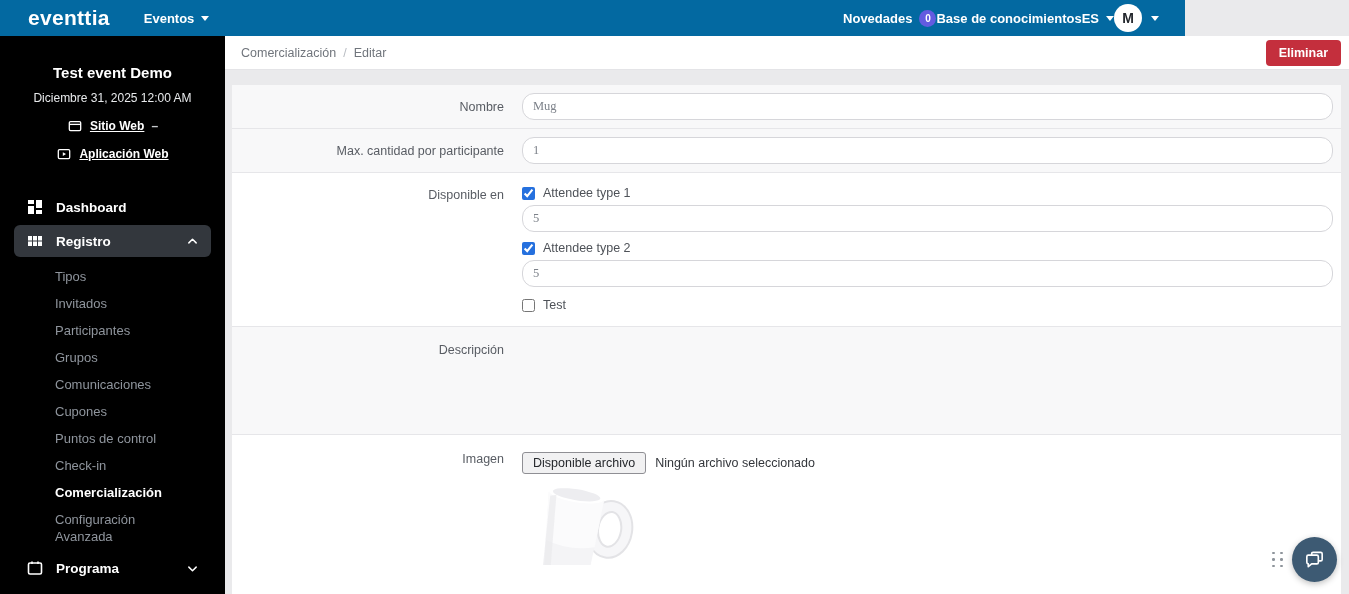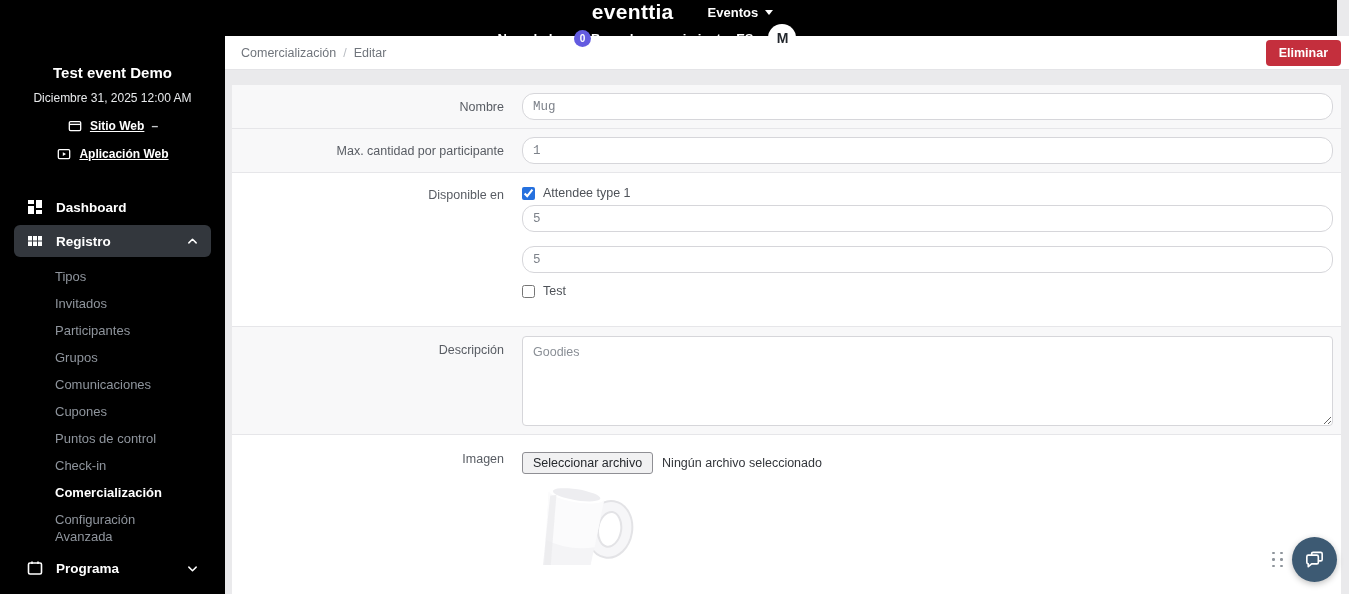--- a/index.html
+++ b/index.html
@@ -5,25 +5,24 @@
   * { box-sizing: border-box; margin: 0; padding: 0; }
   html, body { width: 1349px; height: 594px; overflow: hidden; }
   body {
     font-family: "Liberation Sans", sans-serif;
     background: #eaeaec;
     position: relative;
   }
 
   
   .topbar {
-    position: absolute; top: 0; left: 0; width: 1337px; height: 36px;
-    background: #000000; color: #fff;
+    position: absolute; top: 0; left: 0; width: 1185px; height: 36px;
+    background: #0369a1; color: #fff;
     display: flex; align-items: center; justify-content: space-between;
     z-index: 5;
-    flex-direction: column;
   }
   .topbar-left { display: flex; align-items: center; }
   .logo {
     margin-left: 28px; font-size: 21px; font-weight: 700;
     letter-spacing: 0.3px; color: #fff; cursor: pointer;
   }
   .topnav-item {
     display: flex; align-items: center; gap: 7px;
     font-size: 13px; font-weight: 600; color: #fff; cursor: pointer;
   }
@@ -103,21 +102,21 @@
   .label-col {
     width: 272px; flex: 0 0 272px; text-align: right;
     font-size: 12.5px; color: #585c63;
   }
   .row-center { align-items: center; }
   .row-center .label-col { padding-top: 0; }
   .input-col { flex: 1; padding: 9px 8px 9px 18px; }
 
   .text-input {
     width: 100%; height: 27px; border: 1px solid #d6d6da; border-radius: 12px;
-    font-family: Liberation Mono, monospace;
+    font-family: Liberation Serif, serif;
     font-size: 12.5px; color: #7d828a; padding: 0 10px; background: #fff;
     outline: none;
   }
   .row-tall .label-col { padding-top: 15px; }
 
   .chk-line { display: flex; align-items: center; gap: 8px; cursor: pointer; }
   .chk { width: 13px; height: 13px; accent-color: #2570de; cursor: pointer; }
   .chk-label { font-size: 12.5px; color: #4e5258; }
   .chk-qty { margin: 5px 0 9px 0; }
   .disp-col { padding-top: 13px; padding-bottom: 12px; }
@@ -294,40 +293,41 @@
       </div>
 
       <div class="form-row row-tall" style="height:154px">
         <div class="label-col">Disponible en</div>
         <div class="input-col disp-col">
           <label class="chk-line">
             <input type="checkbox" class="chk" checked="true" style="">
             <span class="chk-label">Attendee type 1</span>
           </label>
           <input class="text-input chk-qty" type="text" value="5" style="">
+          <label class="chk-line">
+            <input type="checkbox" class="chk" checked="true" style="">
+            <span class="chk-label">Attendee type 2</span>
+          </label>
           <input class="text-input chk-qty" type="text" value="5" style="">
           <label class="chk-line test-line">
             <input type="checkbox" class="chk" style="">
             <span class="chk-label">Test</span>
           </label>
         </div>
       </div>
 
       <div class="form-row row-desc alt" style="height:108px">
         <div class="label-col">Descripción</div>
-        <div class="input-col desc-col">
-          <textarea class="textarea" style="">Goodies</textarea>
-        </div>
       </div>
 
       <div class="form-row row-imagen" style="height:117px">
         <div class="label-col">Imagen</div>
         <div class="input-col">
           <div class="file-line">
-            <button class="file-btn">Seleccionar archivo</button>
+            <button class="file-btn">Disponible archivo</button>
             <span class="file-status">Ningún archivo seleccionado</span>
           </div>
           <div class="mug-preview">
             <svg viewBox="0 0 135 80" width="135" height="80">
               <g transform="rotate(9 60 40)">
                 <ellipse cx="88" cy="40" rx="17" ry="23" fill="none" stroke="#e3e3e6" stroke-width="13"></ellipse>
                 <ellipse cx="88" cy="40" rx="17" ry="23" fill="none" stroke="#f6f6f8" stroke-width="9"></ellipse>
                 <path d="M22 12 Q50 2 78 12 L74 95 L30 95 Z" fill="#f4f4f6"></path>
                 <path d="M22 12 Q50 2 78 12 L76 60 Q50 68 26 60 Z" fill="#fbfbfc"></path>
                 <ellipse cx="50" cy="11" rx="28" ry="7.5" fill="#ffffff"></ellipse>

